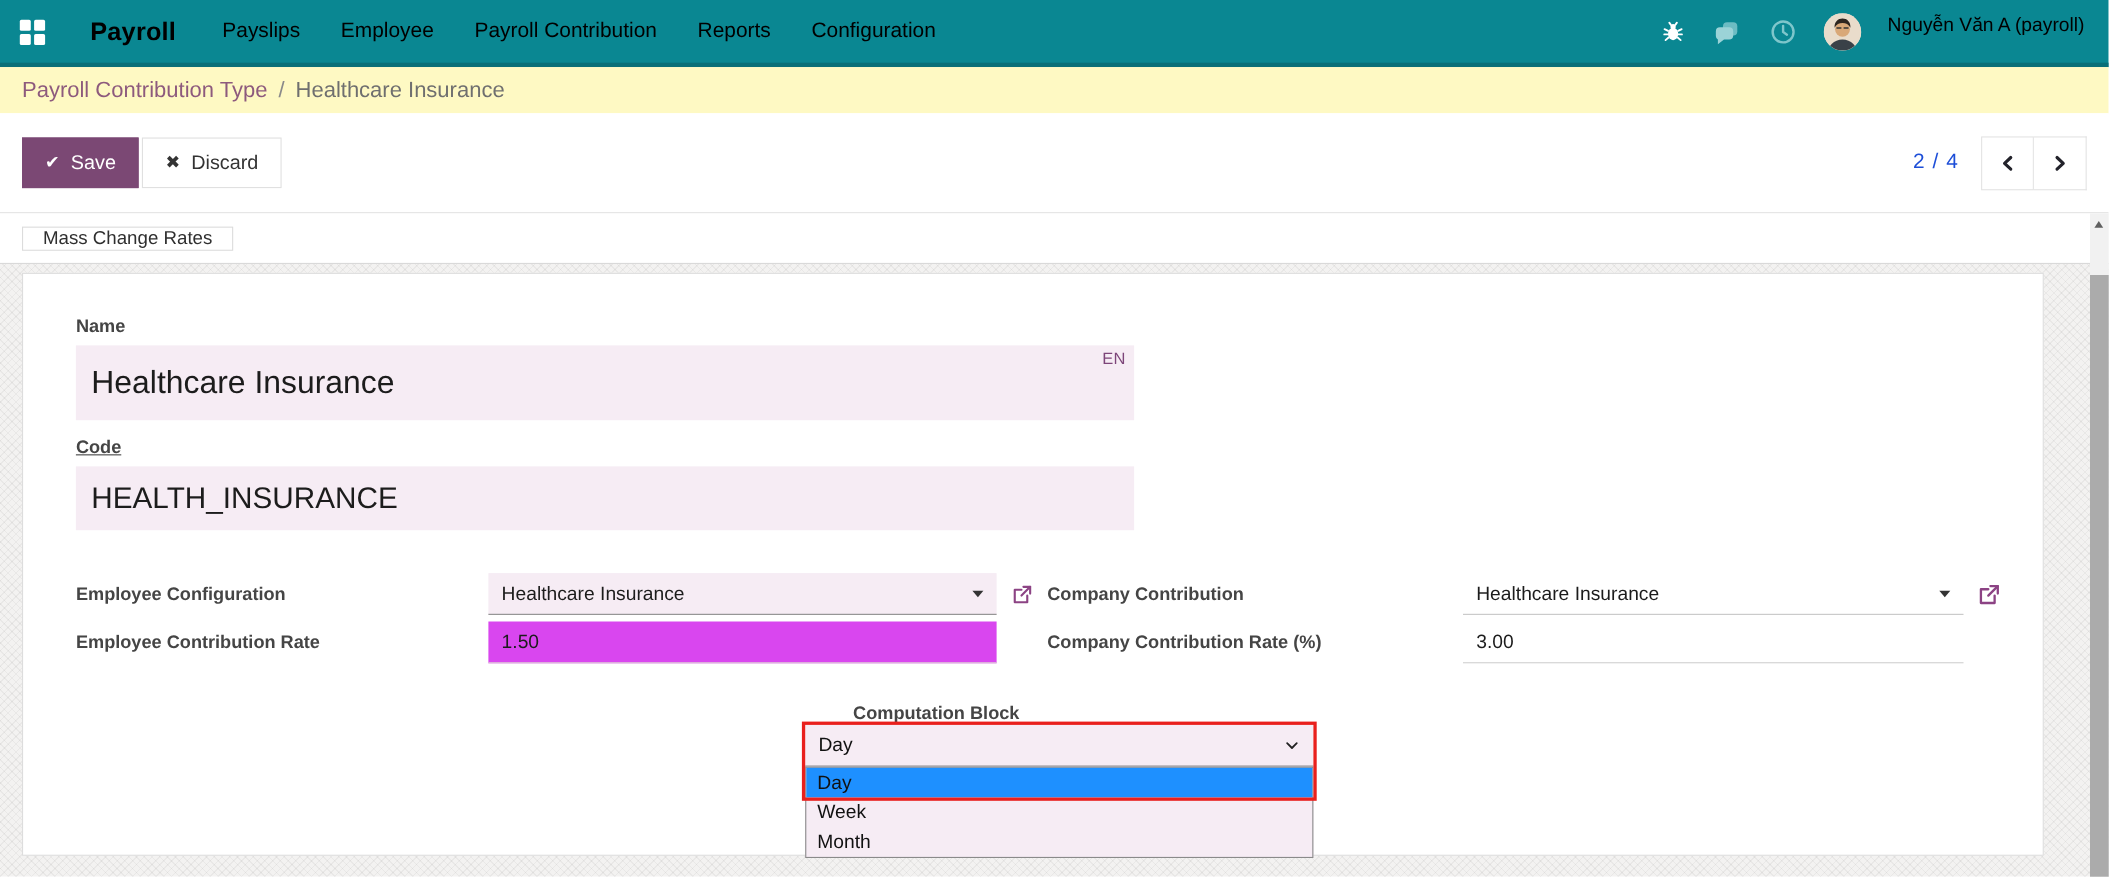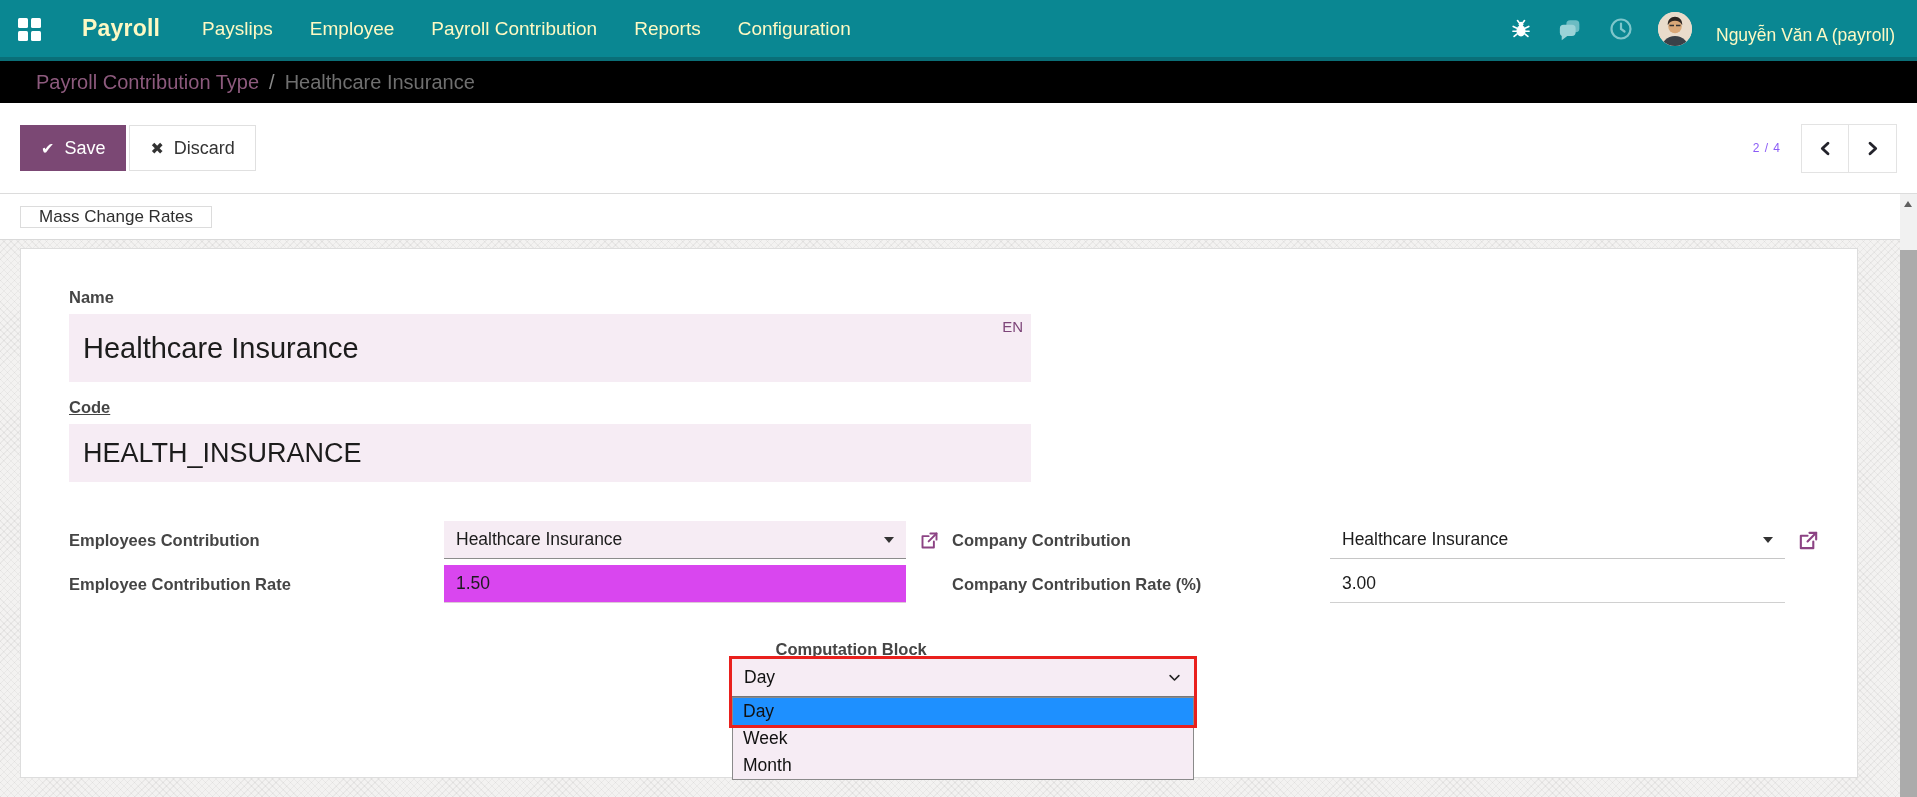--- a/index.html
+++ b/index.html
@@ -1,48 +1,48 @@
 <!DOCTYPE html>
 <html><head>
 <meta charset="utf-8">
 <style>
   * { margin:0; padding:0; box-sizing:border-box; }
   html,body { width:1917px; height:797px; overflow:hidden;
     font-family:"Liberation Sans", sans-serif; background:#fff; color:#222; }
 
   
   .navbar { height:61px; background:#0a8792; border-bottom:4px solid #0a6f78;
-    display:flex; align-items:center; color:#fef9c3; }
+    display:flex; align-items:center; color:#000000; }
   .apps-btn { width:58px; height:57px; display:flex; align-items:center; justify-content:center; cursor:pointer; }
   .grid-icon { width:22px; height:22px; display:grid; grid-template-columns:10px 10px; grid-template-rows:10px 10px; gap:3px; }
   .grid-icon span { background:#fff; border-radius:1.5px; }
   .app-title { font-size:23px; font-weight:600; margin:0 42px 0 24px; letter-spacing:.2px; }
   .menu { display:flex; gap:37px; font-size:19px;justify-content:flex-end; }
   .menu-item { cursor:pointer; white-space:nowrap; }
   .nav-right { margin-left:auto; display:flex; align-items:center; gap:24px; padding-right:22px; }
   .nav-ico { width:26px; height:26px; display:flex; align-items:center; justify-content:center; cursor:pointer; }
-  .user-chip { display:flex; align-items:flex-end; gap:24px; cursor:pointer; }
+  .user-chip { display:flex; align-items:flex-start; gap:24px; cursor:pointer; }
   .avatar { width:34px; height:34px; border-radius:50%; overflow:hidden; background:#e9dccb; flex:none; }
   .user-name { font-size:17.5px; white-space:nowrap; }
 
   
-  .breadcrumb-row { height:42px; display:flex; align-items:center; padding-left:36px; font-size:20px; background:#000000; }
+  .breadcrumb-row { height:42px; display:flex; align-items:center; padding-left:20px; font-size:20px; background:#fef9c3; }
   .bc-link { color:#8d5a7d; cursor:pointer; }
   .bc-sep { color:#8a8a8a; margin:0 10px; }
   .bc-current { color:#6f6f6f; }
 
   
   .action-bar { height:91px; display:flex; align-items:center; padding:0 20px; border-bottom:1px solid #dcdcdc; background:#fff; }
   .btn { height:46px; display:inline-flex; align-items:center; gap:10px; font-size:18px;
     padding:0 20px; cursor:pointer; border:1px solid transparent; background:#fff; }
   .btn-primary { background:#7b4874; color:#fff; border-color:#7b4874; }
   .btn-secondary { color:#333; border-color:#e0e0e0; margin-left:3px; }
   .btn .glyph { font-size:16px; }
   .pager { margin-left:auto; display:flex; align-items:center; gap:20px; }
-  .pager-count { font-size:12px; color:#8b5cf6; letter-spacing:1px; }
+  .pager-count { font-size:19px; color:#1d4ed8; letter-spacing:1px; }
   .pager-btns { display:flex; }
   .pager-btn { width:48px; height:49px; border:1px solid #e3e3e3; background:#fff;
     display:flex; align-items:center; justify-content:center; cursor:pointer; }
   .pager-btn + .pager-btn { border-left:none; }
 
   
   .mcr-row { height:46px; background:#fff; border-bottom:1px solid #d9d9d9; display:flex; align-items:center; padding-left:20px; }
   .btn-flat { height:22px; font-size:17px; color:#2f2f2f; background:#fff; border:1px solid #dcdcdc; padding:0 18px; cursor:pointer; }
 
   
@@ -200,21 +200,21 @@
     </div>
 
     <div class="fld-label code-label">Code</div>
     <div class="big-field code">
       <span>HEALTH_INSURANCE</span>
     </div>
 
     <div class="rows">
 
       <div class="frow">
-        <div class="fld-label lbl-l">Employees Contribution</div>
+        <div class="fld-label lbl-l">Employee Configuration</div>
         <div class="m2o m2o-pink fld-l">
           <span>Healthcare Insurance</span>
           <span class="caret-down"></span>
         </div>
         <div class="icon-slot">
           <svg width="21" height="21" viewBox="0 0 24 24" fill="none" stroke="#8c4384" stroke-width="2.2" stroke-linecap="round" stroke-linejoin="round">
               <path d="M17 13v7H4V7h7"></path>
               <path d="M13 4h7v7"></path>
               <path d="M20 4L11 13"></path>
             </svg>

